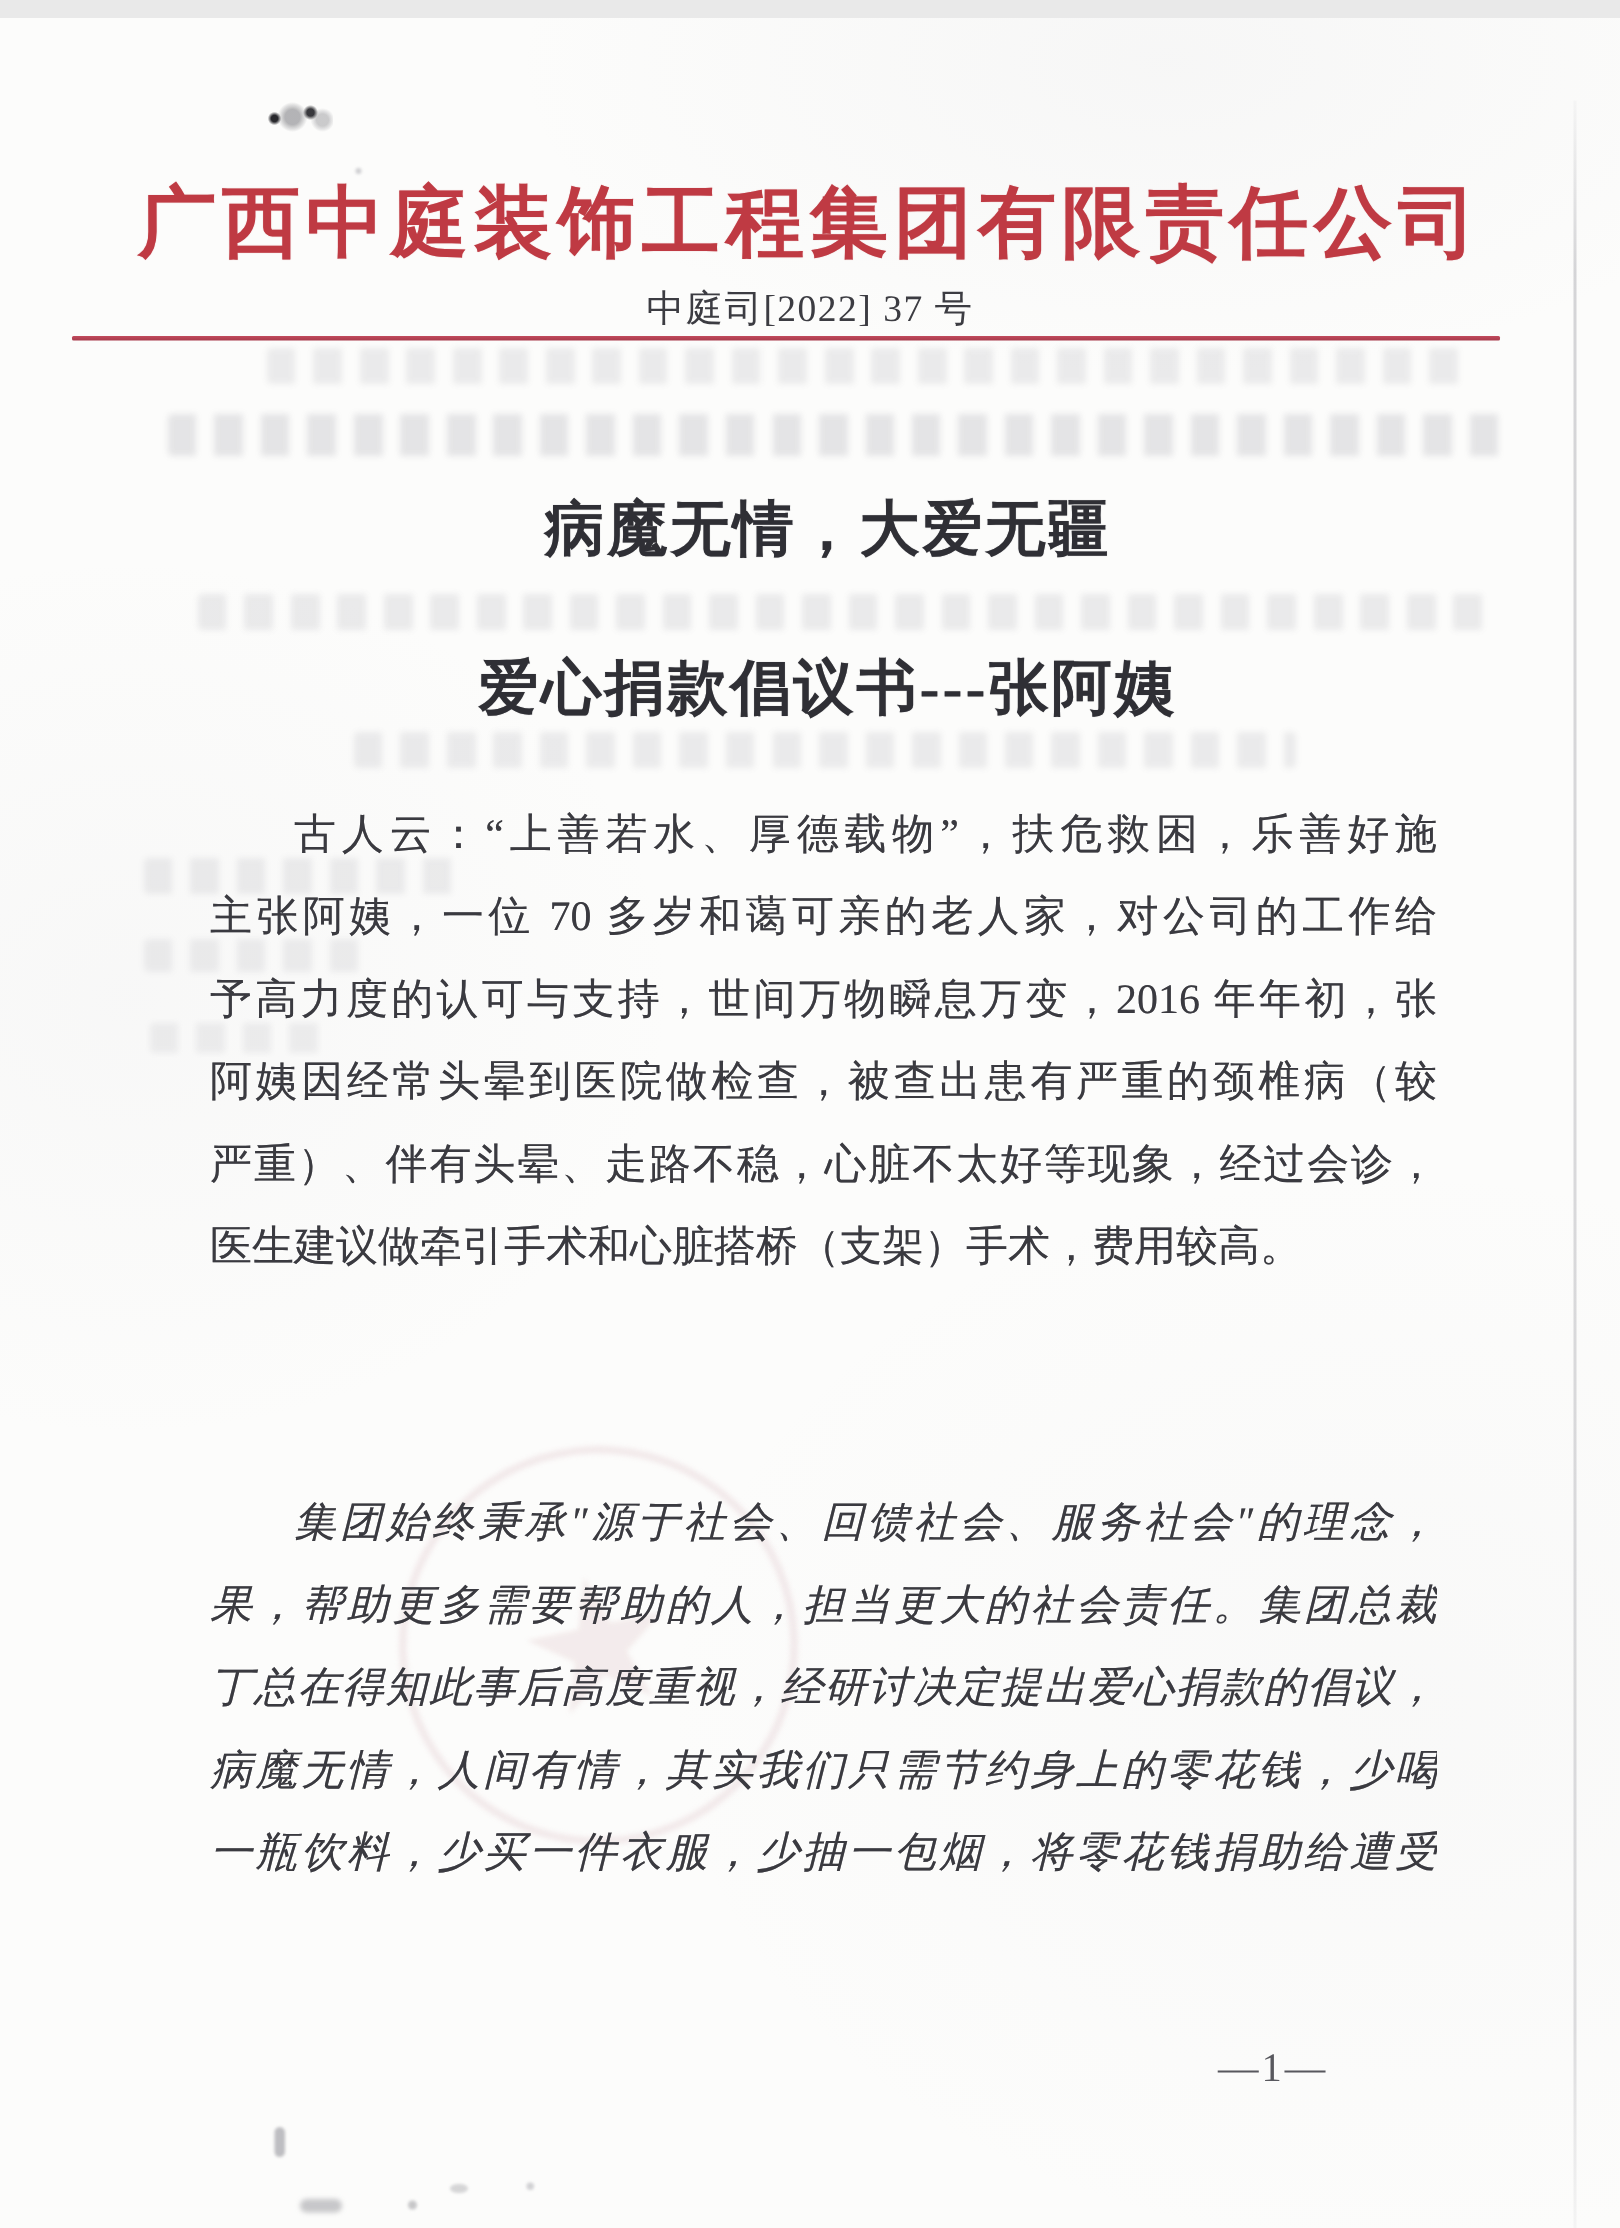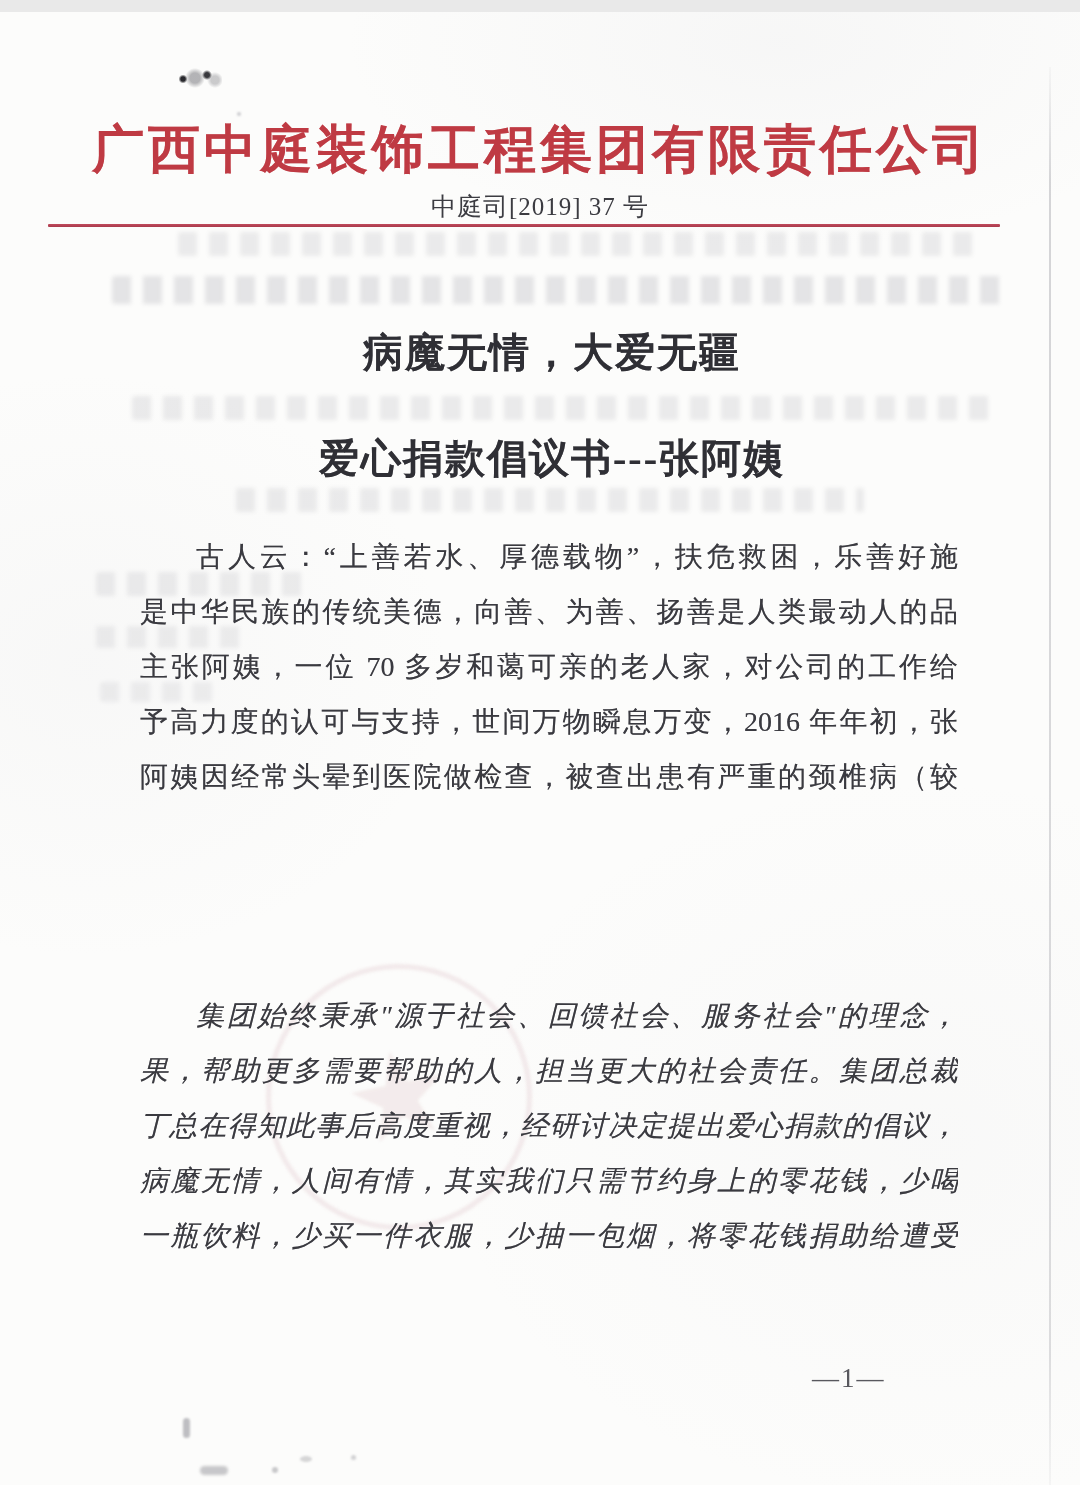--- a/index.html
+++ b/index.html
@@ -136,32 +136,33 @@
     <span class="star">★</span>
   </div>
   <div class="right-edge-line"></div>
   <div class="mark mark-1"></div>
   <div class="mark mark-2"></div>
   <div class="mark mark-3"></div>
   <div class="mark mark-4"></div>
   <div class="mark mark-5"></div>
 
   <div class="company">广西中庭装饰工程集团有限责任公司</div>
-  <div class="docnum">中庭司[2019] 37 号</div>
+  <div class="docnum">中庭司[2022] 37 号</div>
   <div class="red-rule"></div>
 
   <div class="title title-main">病魔无情，大爱无疆</div>
   <div class="title title-sub">爱心捐款倡议书---张阿姨</div>
 
   <div class="para para-1">
     <div class="line indent">古人云：“上善若水、厚德载物”，扶危救困，乐善好施</div>
-    <div class="line">是中华民族的传统美德，向善、为善、扬善是人类最动人的品</div>
     <div class="line">主张阿姨，一位 70 多岁和蔼可亲的老人家，对公司的工作给</div>
     <div class="line">予高力度的认可与支持，世间万物瞬息万变，2016 年年初，张</div>
     <div class="line">阿姨因经常头晕到医院做检查，被查出患有严重的颈椎病（较</div>
+    <div class="line">严重）、伴有头晕、走路不稳，心脏不太好等现象，经过会诊，</div>
+    <div class="line lastline">医生建议做牵引手术和心脏搭桥（支架）手术，费用较高。</div>
   </div>
 
   <div class="para para-2">
     <div class="line indent">集团始终秉承″源于社会、回馈社会、服务社会″的理念，</div>
     <div class="line">果，帮助更多需要帮助的人，担当更大的社会责任。集团总裁</div>
     <div class="line">丁总在得知此事后高度重视，经研讨决定提出爱心捐款的倡议，</div>
     <div class="line">病魔无情，人间有情，其实我们只需节约身上的零花钱，少喝</div>
     <div class="line">一瓶饮料，少买一件衣服，少抽一包烟，将零花钱捐助给遭受</div>
   </div>
 

